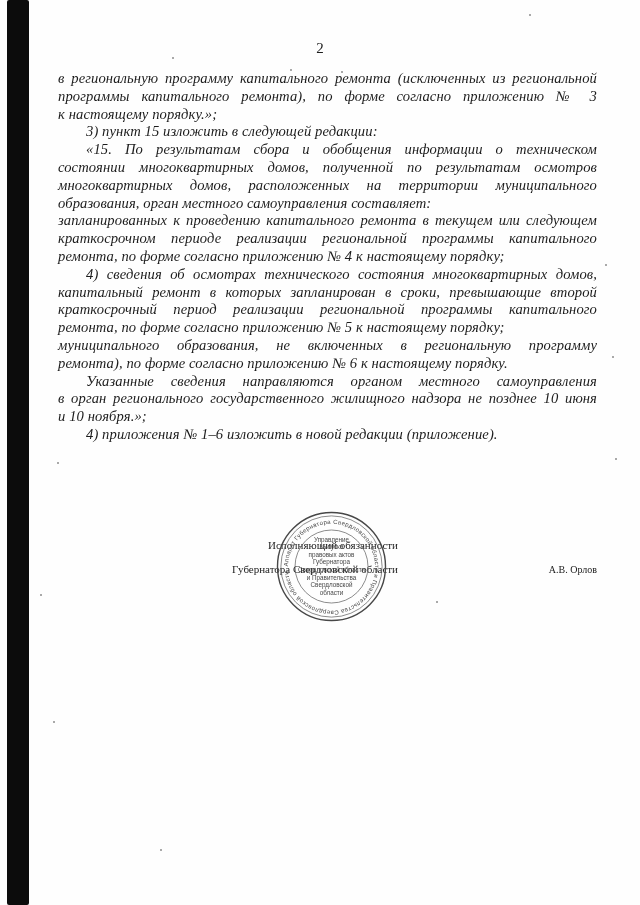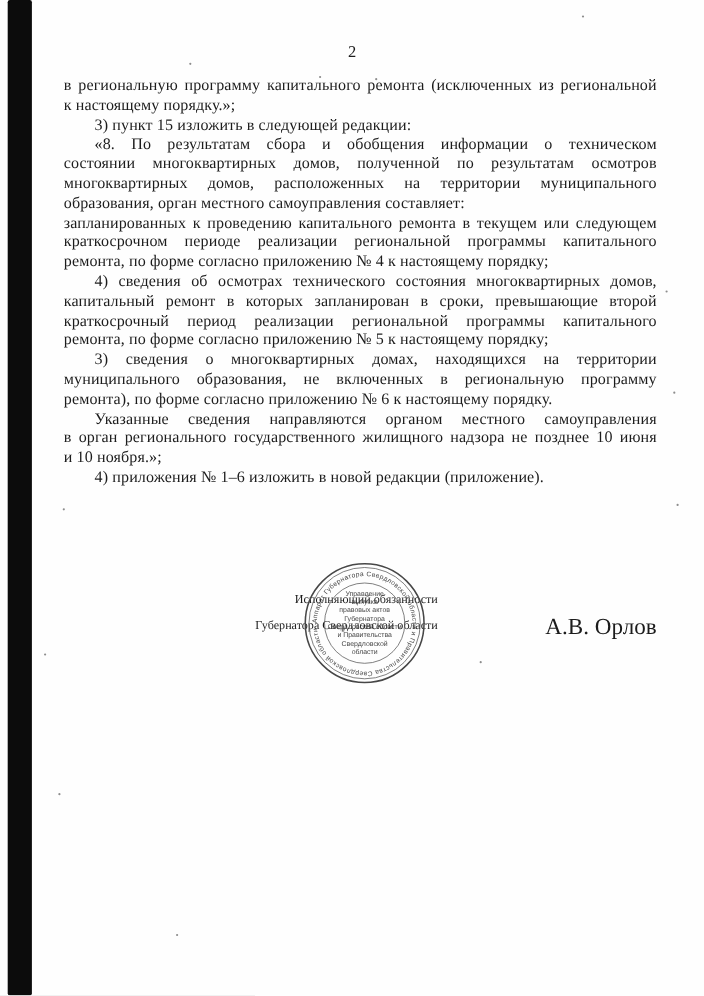--- a/index.html
+++ b/index.html
@@ -28,36 +28,37 @@
     font-size: 15px;
   }
   .body-text {
     position: absolute;
     left: 58px;
     top: 70px;
     width: 539px;
     font-size: 14.6px;
     line-height: 17.8px;
     letter-spacing: 0.1px;
+    font-style: italic;
   }
   .ln { text-align: justify; text-align-last: left; white-space: normal; }
   .ln.just { text-align-last: justify; }
   .ln.ind { padding-left: 28px; }
   .sig-block {
     position: absolute;
     left: 58px; top: 534px;
     width: 340px;
     font-size: 11px;
     line-height: 23.6px;
     text-align: right;
   }
   .sig-name {
     position: absolute;
     right: 43px; top: 558px;
-    font-size: 21px;
+    font-size: 10px;
     line-height: 23.6px;
     text-align: right;
   }
   .stamp {
     position: absolute;
     left: 275px; top: 510px;
     width: 113px; height: 113px;
     pointer-events: none;
   }
   .stamp svg { width: 113px; height: 113px; display: block; }
@@ -76,34 +77,34 @@
 <body>
 
 <div class="page">
 
   <div class="scan-bar"></div>
 
   <div class="page-number">2</div>
 
   <div class="body-text" id="body-text">
       <div class="ln just">в региональную программу капитального ремонта (исключенных из региональной</div>
+      <div class="ln just">программы капитального ремонта), по форме согласно приложению № 3</div>
       <div class="ln">к настоящему порядку.»;</div>
       <div class="ln ind">3) пункт 15 изложить в следующей редакции:</div>
-      <div class="ln just ind">«8. По результатам сбора и обобщения информации о техническом</div>
+      <div class="ln just ind">«15. По результатам сбора и обобщения информации о техническом</div>
       <div class="ln just">состоянии многоквартирных домов, полученной по результатам осмотров</div>
       <div class="ln just">многоквартирных домов, расположенных на территории муниципального</div>
       <div class="ln">образования, орган местного самоуправления составляет:</div>
       <div class="ln just">запланированных к проведению капитального ремонта в текущем или следующем</div>
       <div class="ln just">краткосрочном периоде реализации региональной программы капитального</div>
       <div class="ln">ремонта, по форме согласно приложению № 4 к настоящему порядку;</div>
       <div class="ln just ind">4) сведения об осмотрах технического состояния многоквартирных домов,</div>
       <div class="ln just">капитальный ремонт в которых запланирован в сроки, превышающие второй</div>
       <div class="ln just">краткосрочный период реализации региональной программы капитального</div>
       <div class="ln">ремонта, по форме согласно приложению № 5 к настоящему порядку;</div>
-      <div class="ln just ind">3) сведения о многоквартирных домах, находящихся на территории</div>
       <div class="ln just">муниципального образования, не включенных в региональную программу</div>
       <div class="ln">ремонта), по форме согласно приложению № 6 к настоящему порядку.</div>
       <div class="ln just ind">Указанные сведения направляются органом местного самоуправления</div>
       <div class="ln just">в орган регионального государственного жилищного надзора не позднее 10 июня</div>
       <div class="ln">и 10 ноября.»;</div>
       <div class="ln ind">4) приложения № 1–6 изложить в новой редакции (приложение).</div>
     </div>
 
   <div class="sig-block">
     <div class="sig-line">Исполняющий обязанности</div>

